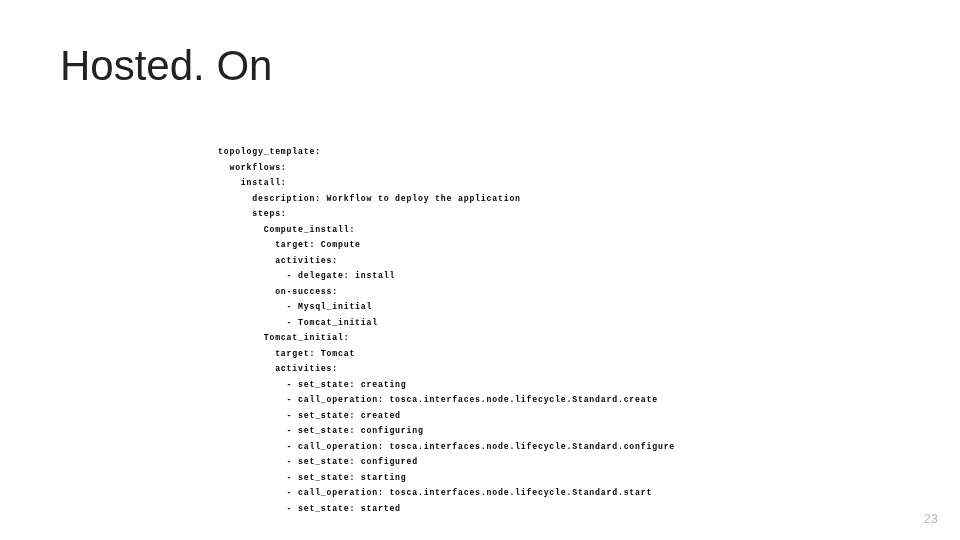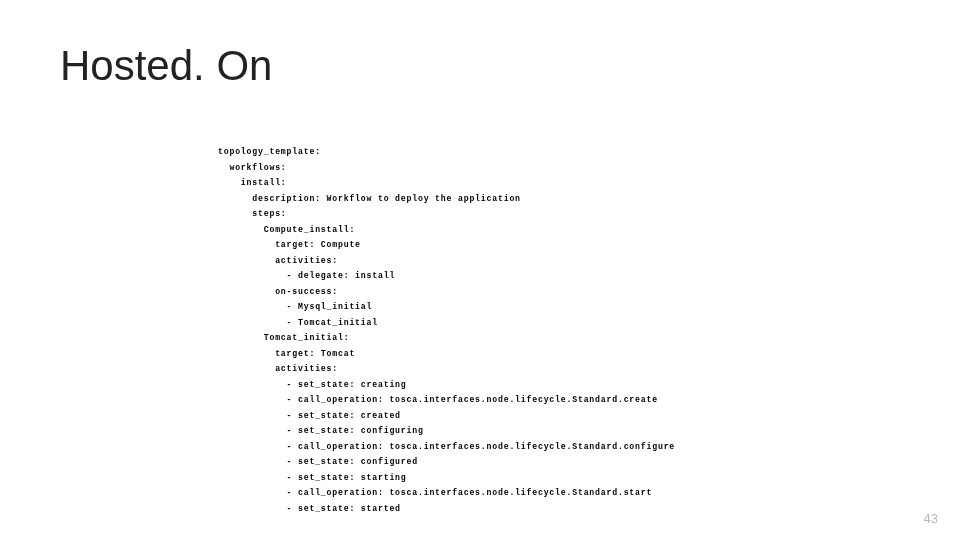--- a/index.html
+++ b/index.html
@@ -70,14 +70,14 @@
           activities:
             - set_state: creating
             - call_operation: tosca.interfaces.node.lifecycle.Standard.create
             - set_state: created
             - set_state: configuring
             - call_operation: tosca.interfaces.node.lifecycle.Standard.configure
             - set_state: configured
             - set_state: starting
             - call_operation: tosca.interfaces.node.lifecycle.Standard.start
             - set_state: started</pre>
-  <div class="pagenum">43</div>
+  <div class="pagenum">23</div>
 </div>
 
 </body></html>

